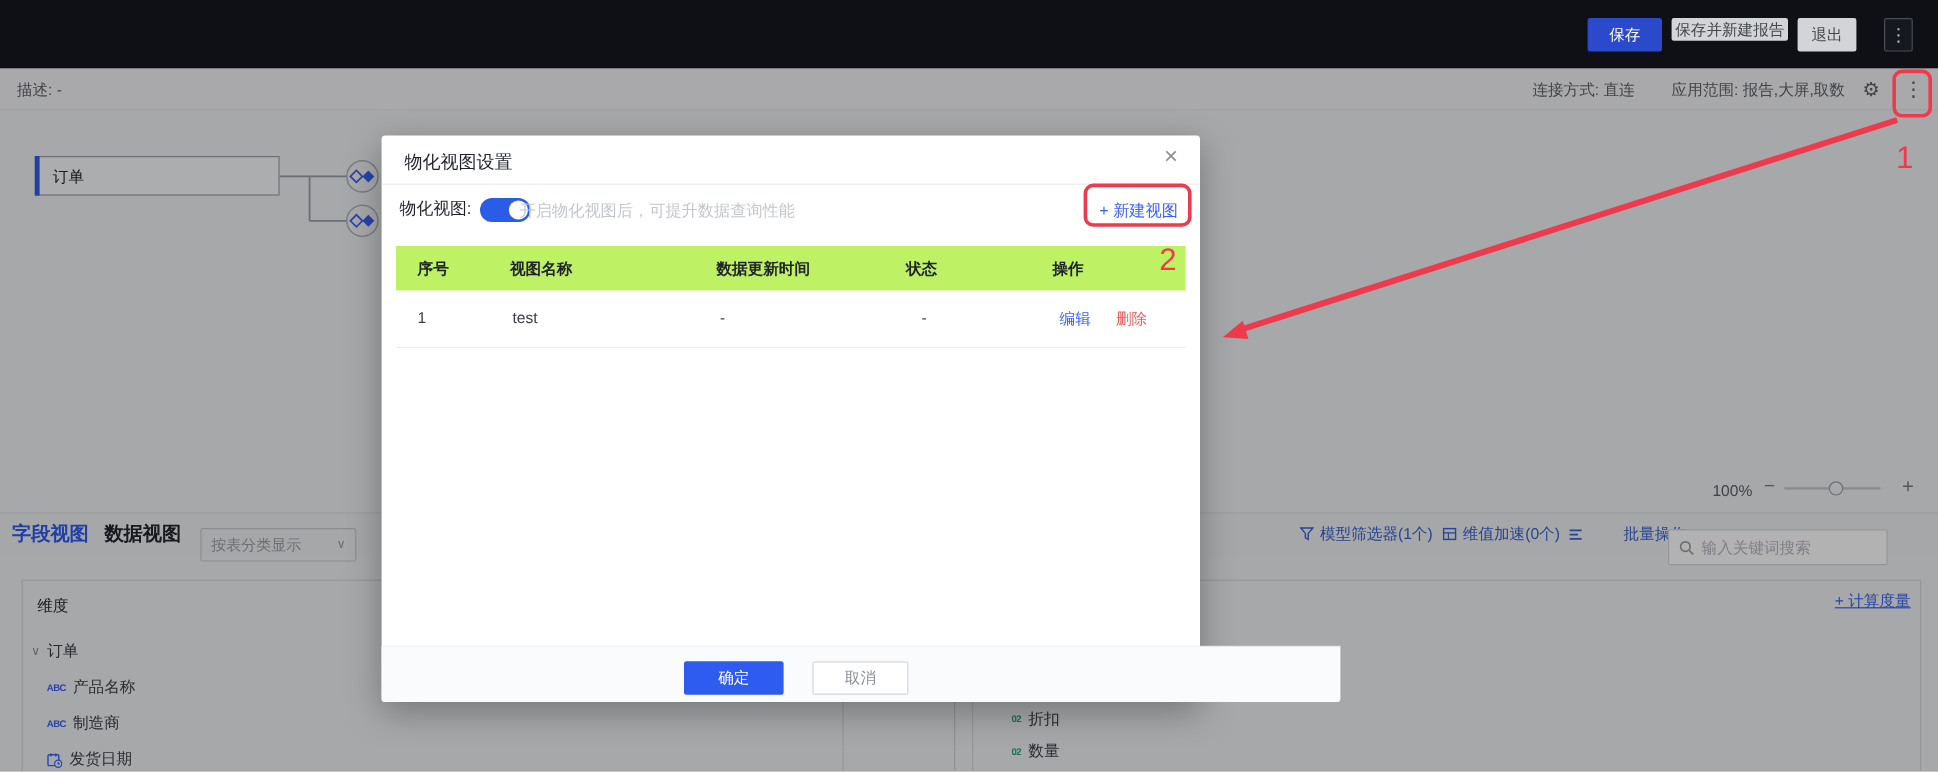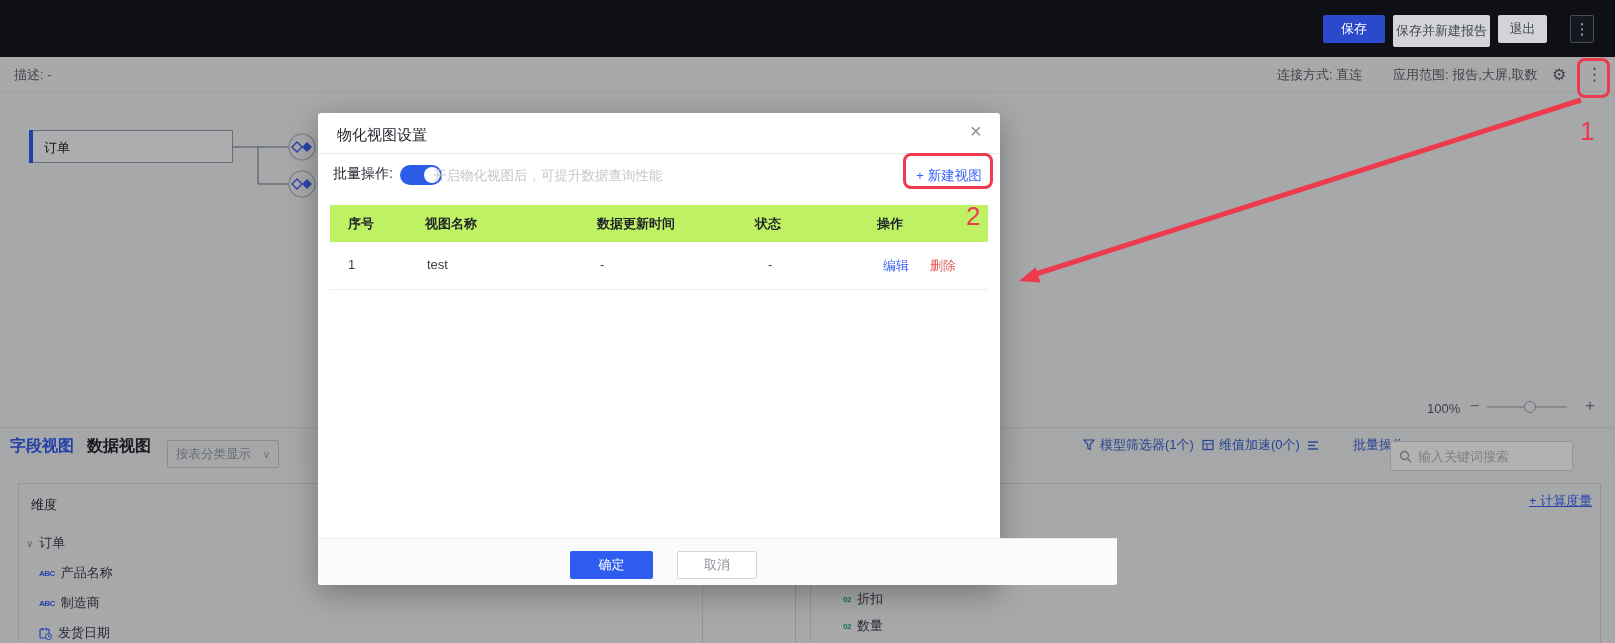--- a/index.html
+++ b/index.html
@@ -25,21 +25,21 @@
   .node-bar { position:absolute; left:-1px; top:-1px; width:4px; height:33px; background:#2e5bf0; }
   .node-label { position:absolute; left:14px; top:8px; font-size:13px; color:#23262b; }
 
   .zoomctl-text { font-size:13px; color:#5a5e66; }
 
   
   .btoolbar { left:0; top:427px; width:1615px; height:35px; background:#edeff2; border-top:1px solid #dddfe3; }
   .tab { font-size:16px; font-weight:600; line-height:35px; cursor:pointer; }
   .tab-active { color:#2e5bf0; }
   .tab-idle { color:#23262b; }
-  .dropdown { left:167px; top:440px; width:112px; height:28px; border:1px solid #c8cbd0; border-radius:2px;
+  .dropdown { left:167px; top:440px; width:130px; height:28px; border:1px solid #c8cbd0; border-radius:2px;
               display:flex; align-items:center; justify-content:space-between; padding:0 8px;
               font-size:12.5px; color:#9aa0a6; }
   .blue-tool { display:flex; align-items:center; gap:5px; font-size:13px; color:#3a62d2; line-height:35px; cursor:pointer; }
   .searchbox { left:1390px; top:441px; width:183px; height:30px; background:#ffffff; border:1px solid #d4d7dc;
                border-radius:2px; display:flex; align-items:center; padding:0 8px; gap:6px; }
   .searchbox input { border:none; outline:none; width:130px; font-size:13px; color:#5f6368; background:transparent;
                      font-family:"Liberation Sans", sans-serif; }
   .searchbox input::placeholder { color:#b4b8bf; }
 
   
@@ -84,21 +84,21 @@
   .anno-box { position:absolute; border:3px solid #ee3a4d; border-radius:8px; }
   .anno-num { position:absolute; color:#ee3a4d; font-size:26px; line-height:1; }
 </style>
 </head>
 <body>
 
 <div class="page">
 
   <div class="abs topbar">
     <div class="abs btn btn-primary" style="left:1323px; top:15px; width:62px; height:28px;">保存</div>
-    <div class="abs btn btn-gray" style="left:1393px; top:15px; width:97px; height:32px;">保存并新建报告</div>
+    <div class="abs btn btn-gray" style="left:1393px; top:15px; width:97px; height:19px;">保存并新建报告</div>
     <div class="abs btn btn-gray" style="left:1498px; top:15px; width:49px; height:28px;">退出</div>
     <div class="abs btn btn-darksq" style="left:1570px; top:15px; width:24px; height:28px;">
       <span>⋮</span>
     </div>
   </div>
 
   <div class="abs toolbar">
     <div class="abs tb-text nowrap" style="left:14px; top:0;">描述: -</div>
     <div class="abs tb-text nowrap" style="left:1277px; top:0;">连接方式: 直连</div>
     <div class="abs tb-text nowrap" style="left:1393px; top:0;">应用范围: 报告,大屏,取数</div>
@@ -214,21 +214,21 @@
     </div>
   </div>
 
   <div class="abs overlay"></div>
 
   <div class="abs modal">
     <div class="modal-title">物化视图设置</div>
     <div class="modal-close">×</div>
     <div class="modal-divider"></div>
 
-    <div class="toggle-label">批量操作:</div>
+    <div class="toggle-label">物化视图:</div>
     <div class="toggle">
       <div class="toggle-knob"></div>
     </div>
     <div class="toggle-hint nowrap">开启物化视图后，可提升数据查询性能</div>
     <div class="newview nowrap">+ 新建视图</div>
 
     <div class="mtable">
       <div class="mtable-header">
         <span class="th" style="left:18px;">序号</span>
         <span class="th" style="left:95px;">视图名称</span>

